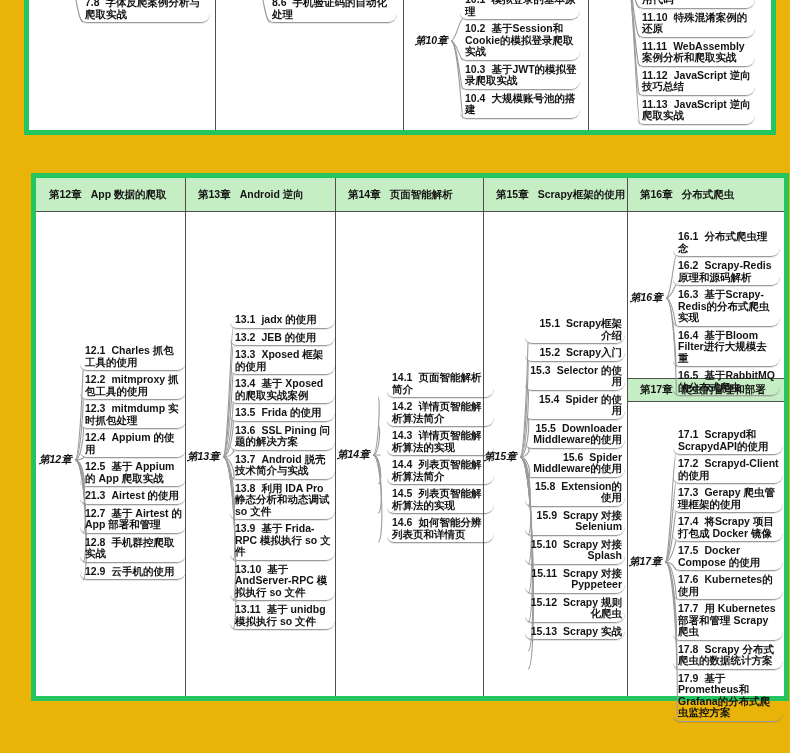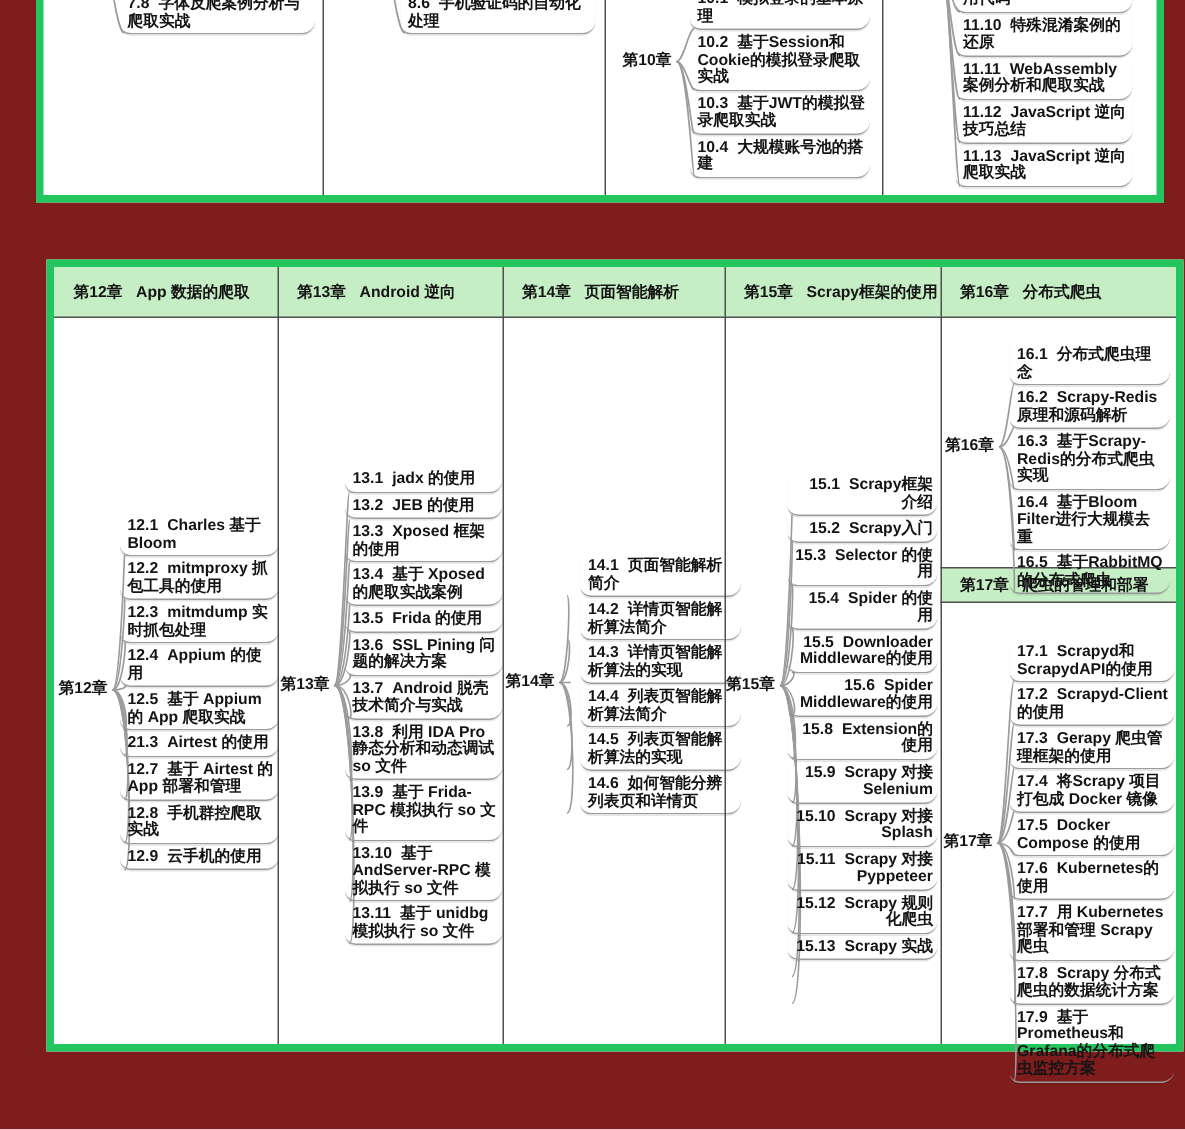--- a/index.html
+++ b/index.html
@@ -1,31 +1,31 @@
 <!DOCTYPE html>
 <html><head>
 <meta charset="utf-8">
 <style>
   html,body{margin:0;padding:0;background:#fff;}
   body{font-family:"Liberation Sans","DejaVu Sans",sans-serif;}
-  .canvas{position:relative;width:790px;height:753px;overflow:hidden;background:#7f1d1d;color:#141414;}
+  .canvas{position:relative;width:790px;height:753px;overflow:hidden;background:#eab308;color:#141414;}
   .htable{position:absolute;border:5px solid #22c55e;background:#fff;}
   .vline{position:absolute;top:0;bottom:0;width:1px;background:#4f4f4f;}
   .header-band{position:absolute;left:0;right:0;top:0;height:33px;background:#c6eec4;border-bottom:1px solid #4f4f4f;}
   .header-cell{position:absolute;top:0;height:33px;display:flex;align-items:center;gap:9px;padding-left:13px;font-weight:700;font-size:10.5px;white-space:nowrap;overflow:hidden;}
   .sub-band{position:absolute;background:#c6eec4;border-top:1px solid #4f4f4f;border-bottom:1px solid #4f4f4f;display:flex;align-items:center;gap:9px;padding-left:13px;font-weight:700;font-size:10.5px;box-sizing:border-box;}
   .col-body{position:absolute;overflow:visible;}
   .branches{position:absolute;left:0;top:0;pointer-events:none;overflow:visible;}
   .tblock{position:absolute;}
   .topic{position:relative;font-weight:700;font-size:10.5px;line-height:11.5px;color:#141414;
          padding:1px 3px 2px 5px;margin-bottom:2px;
          border-bottom:1.5px solid #9b9b9b;border-radius:0 0 9px 7px;
          box-shadow:0 1px 0 rgba(0,0,0,0.10);}
   .topic .num{margin-right:6px;}
-  .nodelabel{position:absolute;font-weight:700;font-size:10.5px;line-height:13px;white-space:nowrap;}
+  .nodelabel{position:absolute;font-weight:700;font-size:10.5px;line-height:13px;white-space:nowrap;font-style:italic;}
 </style>
 </head>
 <body>
 
 <div class="canvas">
 
   <div class="htable" id="top-table" style="left:24px;top:-40px;width:742px;height:170px;border-top:none;">
     <div class="col-body" style="left: 0px; top: 0px; width: 186px; height: 170px;">
         <svg class="branches" width="186" height="170">
           <path d="M 40 14 C 45 14, 48 62, 54 62" fill="none" stroke="#9b9b9b" stroke-width="1.1"></path>
@@ -113,21 +113,21 @@
           <path d="M 39 249 C 44.8 249, 47.8 188, 47 188" fill="none" stroke="#9b9b9b" stroke-width="1.1"></path>
           <path d="M 39 249 C 45.6 249, 48.6 217, 47 217" fill="none" stroke="#9b9b9b" stroke-width="1.1"></path>
           <path d="M 39 249 C 46.4 249, 49.4 246, 47 246" fill="none" stroke="#9b9b9b" stroke-width="1.1"></path>
           <path d="M 39 249 C 47.2 249, 50.2 275, 47 275" fill="none" stroke="#9b9b9b" stroke-width="1.1"></path>
           <path d="M 39 249 C 48 249, 51 293, 47 293" fill="none" stroke="#9b9b9b" stroke-width="1.1"></path>
           <path d="M 39 249 C 48.8 249, 51.8 322, 47 322" fill="none" stroke="#9b9b9b" stroke-width="1.1"></path>
           <path d="M 39 249 C 49.6 249, 52.6 351, 47 351" fill="none" stroke="#9b9b9b" stroke-width="1.1"></path>
           <path d="M 39 249 C 50.4 249, 53.4 369, 47 369" fill="none" stroke="#9b9b9b" stroke-width="1.1"></path>
         </svg>
         <div class="tblock" style="left: 44px; top: 133px; width: 106px;">
-          <div class="topic"><span class="num">12.1</span><span>Charles 基于Bloom</span></div>
+          <div class="topic"><span class="num">12.1</span><span>Charles 抓包工具的使用</span></div>
           <div class="topic"><span class="num">12.2</span><span>mitmproxy 抓包工具的使用</span></div>
           <div class="topic"><span class="num">12.3</span><span>mitmdump 实时抓包处理</span></div>
           <div class="topic"><span class="num">12.4</span><span>Appium 的使用</span></div>
           <div class="topic"><span class="num">12.5</span><span>基于 Appium 的 App 爬取实战</span></div>
           <div class="topic"><span class="num">21.3</span><span>Airtest 的使用</span></div>
           <div class="topic"><span class="num">12.7</span><span>基于 Airtest 的 App 部署和管理</span></div>
           <div class="topic"><span class="num">12.8</span><span>手机群控爬取实战</span></div>
           <div class="topic"><span class="num">12.9</span><span>云手机的使用</span></div>
         </div>
         <div class="nodelabel" style="left: 3px; top: 242px;">第12章</div>

